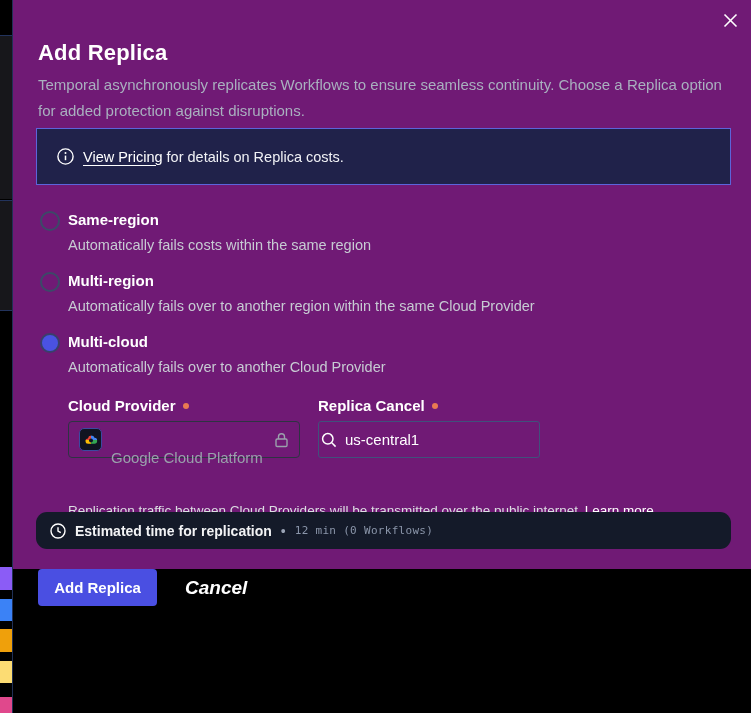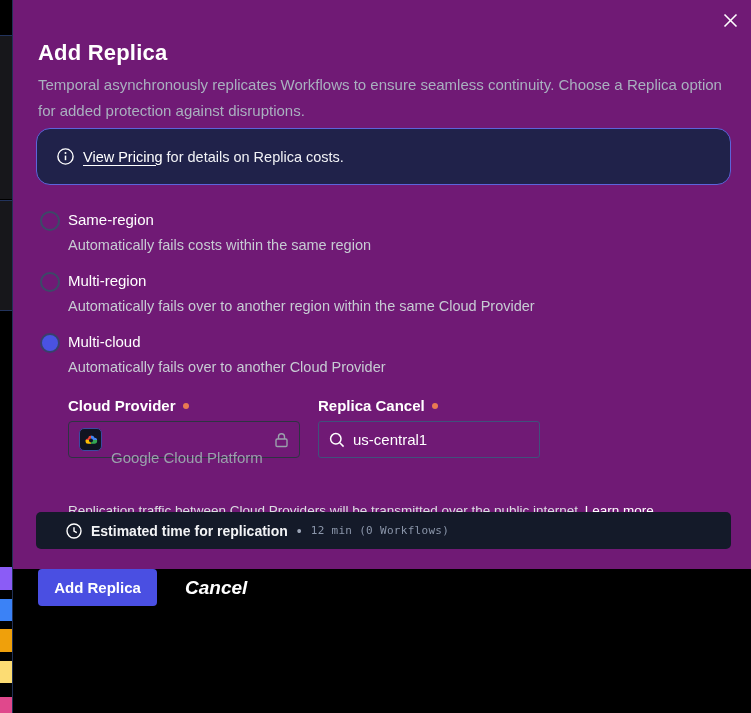--- a/index.html
+++ b/index.html
@@ -34,35 +34,35 @@
     position:absolute; left:25px; top:40px;
     font-size:22px; font-weight:700; letter-spacing:.2px;
   }
   .modal-desc {
     position:absolute; left:25px; top:72px; width:692px;
     font-size:15px; line-height:26px; color:#a9b0bf;
   }
 
   .pricing-banner {
     position:absolute; left:23px; top:128px; width:695px; height:57px;
-    background:#20224a; border:1.5px solid #5c64da; border-radius:14px;
+    background:#20224a; border:1.5px solid #5c64da; border-radius:0;
     display:flex; align-items:center; padding:0 20px; gap:9px;
   }
   .pricing-banner svg { flex:0 0 auto; }
   .pricing-text { font-size:14.5px; color:#f1f2f6; }
   .pricing-link { text-decoration:underline; text-underline-offset:3px; color:#fff; cursor:pointer; }
 
   
   .option { position:absolute; left:25px; }
   .radio {
     position:absolute; left:2px; top:0; width:20px; height:20px;
     border-radius:50%; border:2px solid #3c4968; background:transparent; cursor:pointer;
   }
   .radio.selected { border:2px solid #39406b; background:#4a52e2; }
-  .opt-label { position:absolute; left:30px; top:0px; font-size:15px; font-weight:400; white-space:nowrap; cursor:pointer; }
+  .opt-label { position:absolute; left:30px; top:0px; font-size:15px; font-weight:700; white-space:nowrap; cursor:pointer; }
   .opt-desc  { position:absolute; left:30px; top:26px; font-size:14.5px; color:#c7cbd3; white-space:nowrap; }
 
   .opt-0 { top:211px; }
   .opt-1 { top:272px; }
   .opt-2 { top:333px; }
 
   
   .field-label { position:absolute; font-size:15px; font-weight:700; white-space:nowrap; }
   .req-dot { display:inline-block; width:6px; height:6px; border-radius:50%; background:#e97a52; margin-left:7px; vertical-align:2px; }
   .lbl-provider { left:55px; top:397px; }
@@ -78,34 +78,34 @@
     width:23px; height:23px; border-radius:5px; border:1px solid #3b4aa0;
     background:#101421; display:flex; align-items:center; justify-content:center; flex:0 0 auto;
   }
   .provider-text { font-size:15px; color:#9aa1ac; white-space:nowrap;margin-top:36px; }
   .lock-icon { margin-left:2px; display:flex; }
 
   
   .region-box {
     position:absolute; left:305px; top:421px; width:222px; height:37px;
     border:1px solid #41507c; border-radius:3px; background:transparent;
-    display:flex; align-items:center; padding:0 10px; gap:8px;
+    display:flex; align-items:center; padding:0 2px; gap:8px;
   }
   .region-box input {
     background:transparent; border:none; outline:none; color:#fff;
     font-size:15px; font-family:"Liberation Sans", sans-serif; width:160px;
   }
 
   .traffic-note { position:absolute; left:55px; top:475px; font-size:13.5px; color:#dcdee3; white-space:nowrap;margin-top:28px; }
   .traffic-link { text-decoration:underline; text-underline-offset:3px; color:#fff; cursor:pointer; margin-left:3px; }
 
   .estimate-banner {
     position:absolute; left:23px; top:512px; width:695px; height:37px;
-    background:#141a29; border-radius:5px;
-    display:flex; align-items:center; padding:0 30px; gap:9px;
+    background:#141a29; border-radius:11px;
+    display:flex; align-items:center; padding:0 14px; gap:9px;
   }
   .estimate-label { font-size:14px; font-weight:700; color:#f2f3f5; }
   .estimate-sep { color:#9aa3b5; font-size:14px; }
   .estimate-value { font-family:"DejaVu Sans Mono", monospace; font-size:11px; color:#8b96aa; letter-spacing:.3px; }
 
   .btn-primary {
     position:absolute; left:25px; top:569px; width:119px; height:37px;
     background:#4a4fe2; border:none; border-radius:4px;
     color:#fff; font-size:15px; font-weight:700; font-family:"Liberation Sans", sans-serif;
     cursor:pointer;

